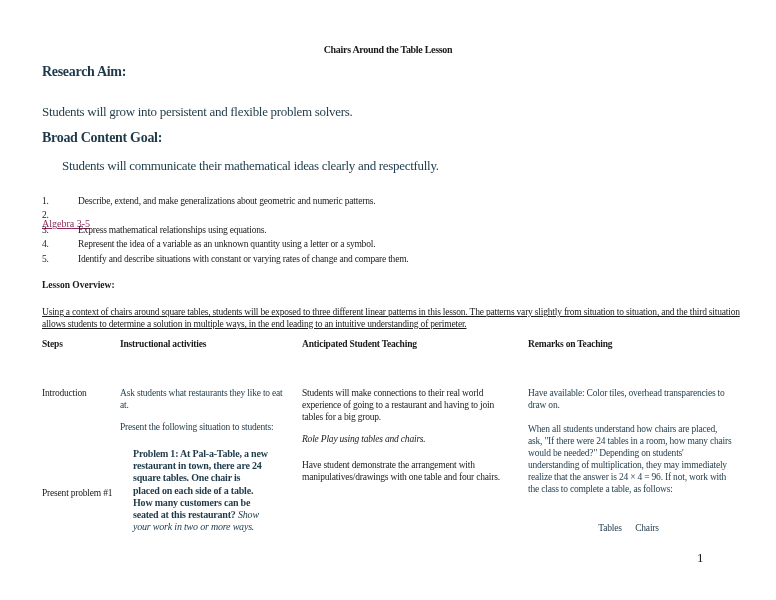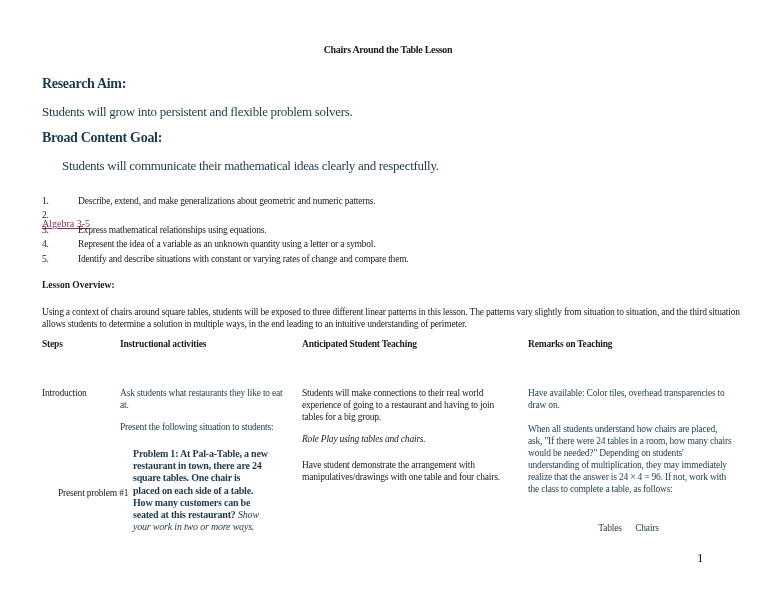--- a/index.html
+++ b/index.html
@@ -7,35 +7,35 @@
          font-family: "Liberation Serif", "DejaVu Serif", serif; color: #1a1a1a; }
   .abs { position: absolute; }
   .doc-title { top: 44px; left: 0; width: 776px; text-align: center; font-size: 10px; font-weight: bold; letter-spacing: -0.3px; }
   .h2 { font-size: 14px; font-weight: bold; color: #1e3a4a; letter-spacing: -0.3px; }
   .body-teal { font-size: 13px; color: #1e3a4a; letter-spacing: -0.3px; }
   .std-link { font-size: 10px; color: #8b2a5a; text-decoration: underline; margin-top: 34px; }
   .std-list { left: 42px; top: 196px; font-size: 9.5px; color: #1a1a1a; letter-spacing: -0.2px; }
   .std-row { height: 14.4px; display: flex; }
   .std-num { width: 36px; }
   .sec-label { font-size: 9.5px; font-weight: bold; }
-  .overview { left: 42px; top: 306px; width: 700px; font-size: 9.5px; line-height: 12px; letter-spacing: -0.2px; }
+  .overview { left: 42px; top: 306px; width: 700px; font-size: 9.5px; line-height: 12px; letter-spacing: -0.2px; text-decoration: underline; }
   .col-head { top: 339px; font-size: 9.5px; font-weight: bold; letter-spacing: -0.2px; }
   .cell { font-size: 9.5px; line-height: 12px; letter-spacing: -0.2px; }
   .teal { color: #1e3a4a; }
   .problem { left: 133px; top: 448px; width: 135px; font-size: 10px; line-height: 12.2px; font-weight: bold; color: #1e3a4a; letter-spacing: -0.2px; }
   .problem em { font-weight: normal; font-style: italic; }
   .italic { font-style: italic; }
   .page-num { left: 697px; top: 550px; font-size: 13px; }
 </style>
 </head>
 <body>
 
 <div class="abs doc-title">Chairs Around the Table Lesson</div>
 
-<div class="abs h2" style="left:42px;top:76px;">Research Aim:</div>
+<div class="abs h2" style="left:42px;top:64px;">Research Aim:</div>
 <div class="abs body-teal" style="left:42px;top:104px;">Students will grow into persistent and flexible problem solvers.</div>
 
 <div class="abs h2" style="left:42px;top:130px;">Broad Content Goal:</div>
 <div class="abs body-teal" style="left:42px;top:158px;margin-left:20px;">Students will communicate their mathematical ideas clearly and respectfully.</div>
 
 <div class="abs std-link" style="left:42px;top:184px;">Algebra 3-5</div>
 
 <div class="abs std-list">
   <div class="std-row">
     <span class="std-num">1.</span>
@@ -66,21 +66,21 @@
 <div class="abs col-head" style="left:302px;">Anticipated Student Teaching</div>
 <div class="abs col-head" style="left:528px;">Remarks on Teaching</div>
 
 <div class="abs cell" style="left:42px;top:387px;">Introduction</div>
 <div class="abs cell teal" style="left:120px;top:387px;width:170px;">Ask students what restaurants they like to eat at.</div>
 <div class="abs cell teal" style="left:120px;top:421px;width:180px;">Present the following situation to students:</div>
 <div class="abs cell" style="left:302px;top:387px;width:205px;">Students will make connections to their real world experience of going to a restaurant and having to join tables for a big group.</div>
 <div class="abs cell italic" style="left:302px;top:433px;width:205px;">Role Play using tables and chairs.</div>
 <div class="abs cell teal" style="left:528px;top:387px;width:200px;">Have available: Color tiles, overhead transparencies to draw on.</div>
 
-<div class="abs cell" style="left:42px;top:487px;width:75px;margin-left:16px;">Present problem #1</div>
+<div class="abs cell" style="left:42px;top:487px;width:75px;">Present problem #1</div>
 <div class="abs problem">
   <span>Problem 1: At Pal-a-Table, a new restaurant in town, there are 24 square tables. One chair is placed on each side of a table. How many customers can be seated at this restaurant?</span>
   <em>Show your work in two or more ways.</em>
 </div>
 <div class="abs cell" style="left:302px;top:459px;width:215px;">Have student demonstrate the arrangement with manipulatives/drawings with one table and four chairs.</div>
 <div class="abs cell teal" style="left:528px;top:423px;width:205px;">When all students understand how chairs are placed, ask, "If there were 24 tables in a room, how many chairs would be needed?" Depending on students' understanding of multiplication, they may immediately realize that the answer is 24 × 4 = 96. If not, work with the class to complete a table, as follows:</div>
 
 <div class="abs cell teal" style="left:597px;top:522px;width:26px;text-align:center;word-break:break-all;">Tables</div>
 <div class="abs cell teal" style="left:634px;top:522px;width:26px;text-align:center;word-break:break-all;">Chairs</div>
 

